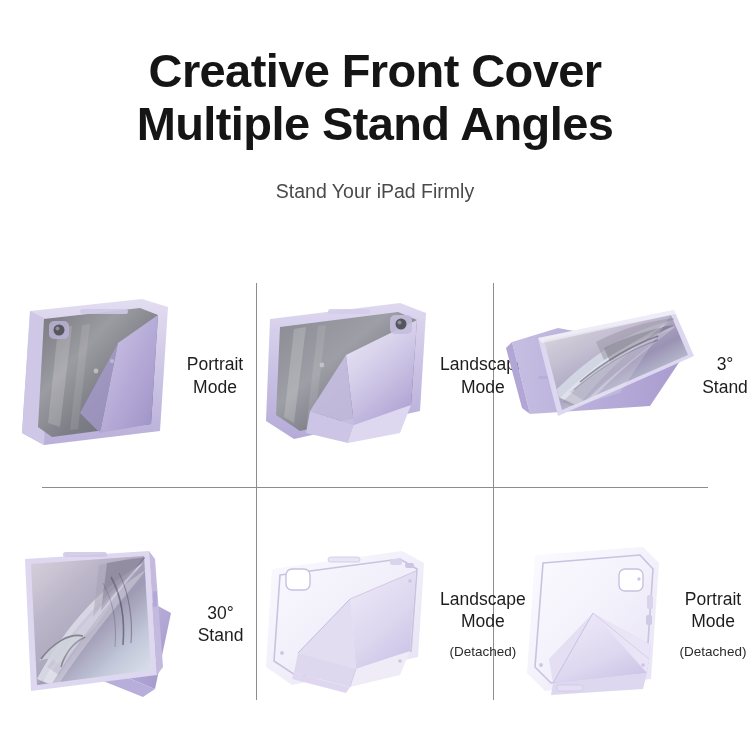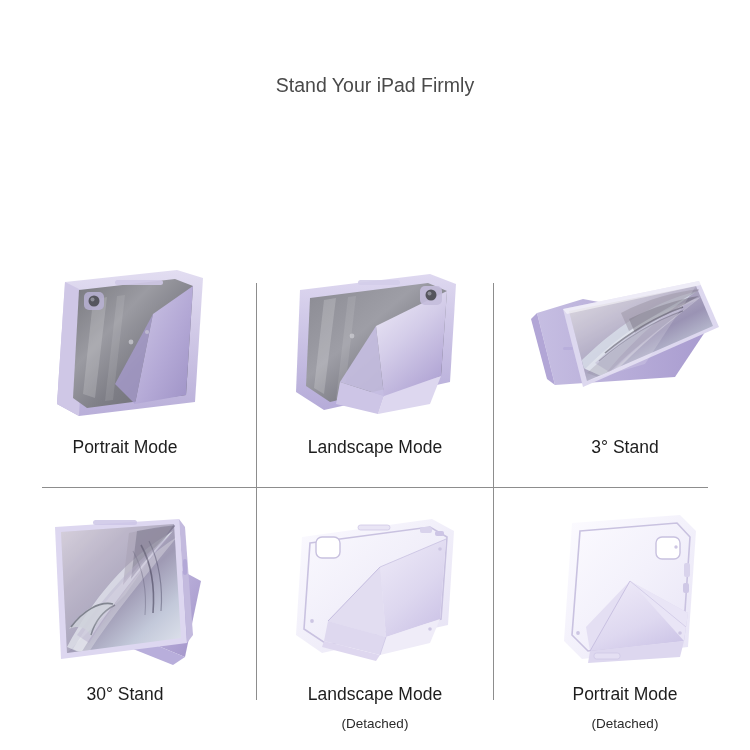--- a/index.html
+++ b/index.html
@@ -50,23 +50,23 @@
     display: flex;
   }
   .grid-row.row-top    { top: 0px; }
   .grid-row.row-bottom { top: 243px; height: 240px; }
 
   .cell {
     width: 250px;
     height: 100%;
     position: relative;
     display: flex;
-    flex-direction: column;
+    flex-direction: row;
     align-items: center;
-    justify-content: flex-start;
+    justify-content: space-between;
   }
 
   .stage {
     width: 250px;
     height: 172px;
     position: relative;
     display: flex;
     align-items: center;
     justify-content: center;
   }
@@ -105,20 +105,24 @@
   .dv-t2 { left: 493px; top: 25px;  height: 204px; }
   .dv-b1 { left: 256px; top: 230px; height: 212px; }
   .dv-b2 { left: 493px; top: 230px; height: 212px; }
 
   svg { display: block; overflow: visible; }
 </style>
 </head>
 <body>
 
 <div class="header">
+  <div class="headline">
+    <div>Creative Front Cover</div>
+    <div>Multiple Stand Angles</div>
+  </div>
   <div class="subhead">
     <div>Stand Your iPad Firmly</div>
   </div>
 </div>
 
 <div class="grid">
 
   <div class="divider-h"></div>
   <div class="divider-v dv-t1"></div>
   <div class="divider-v dv-t2"></div>

